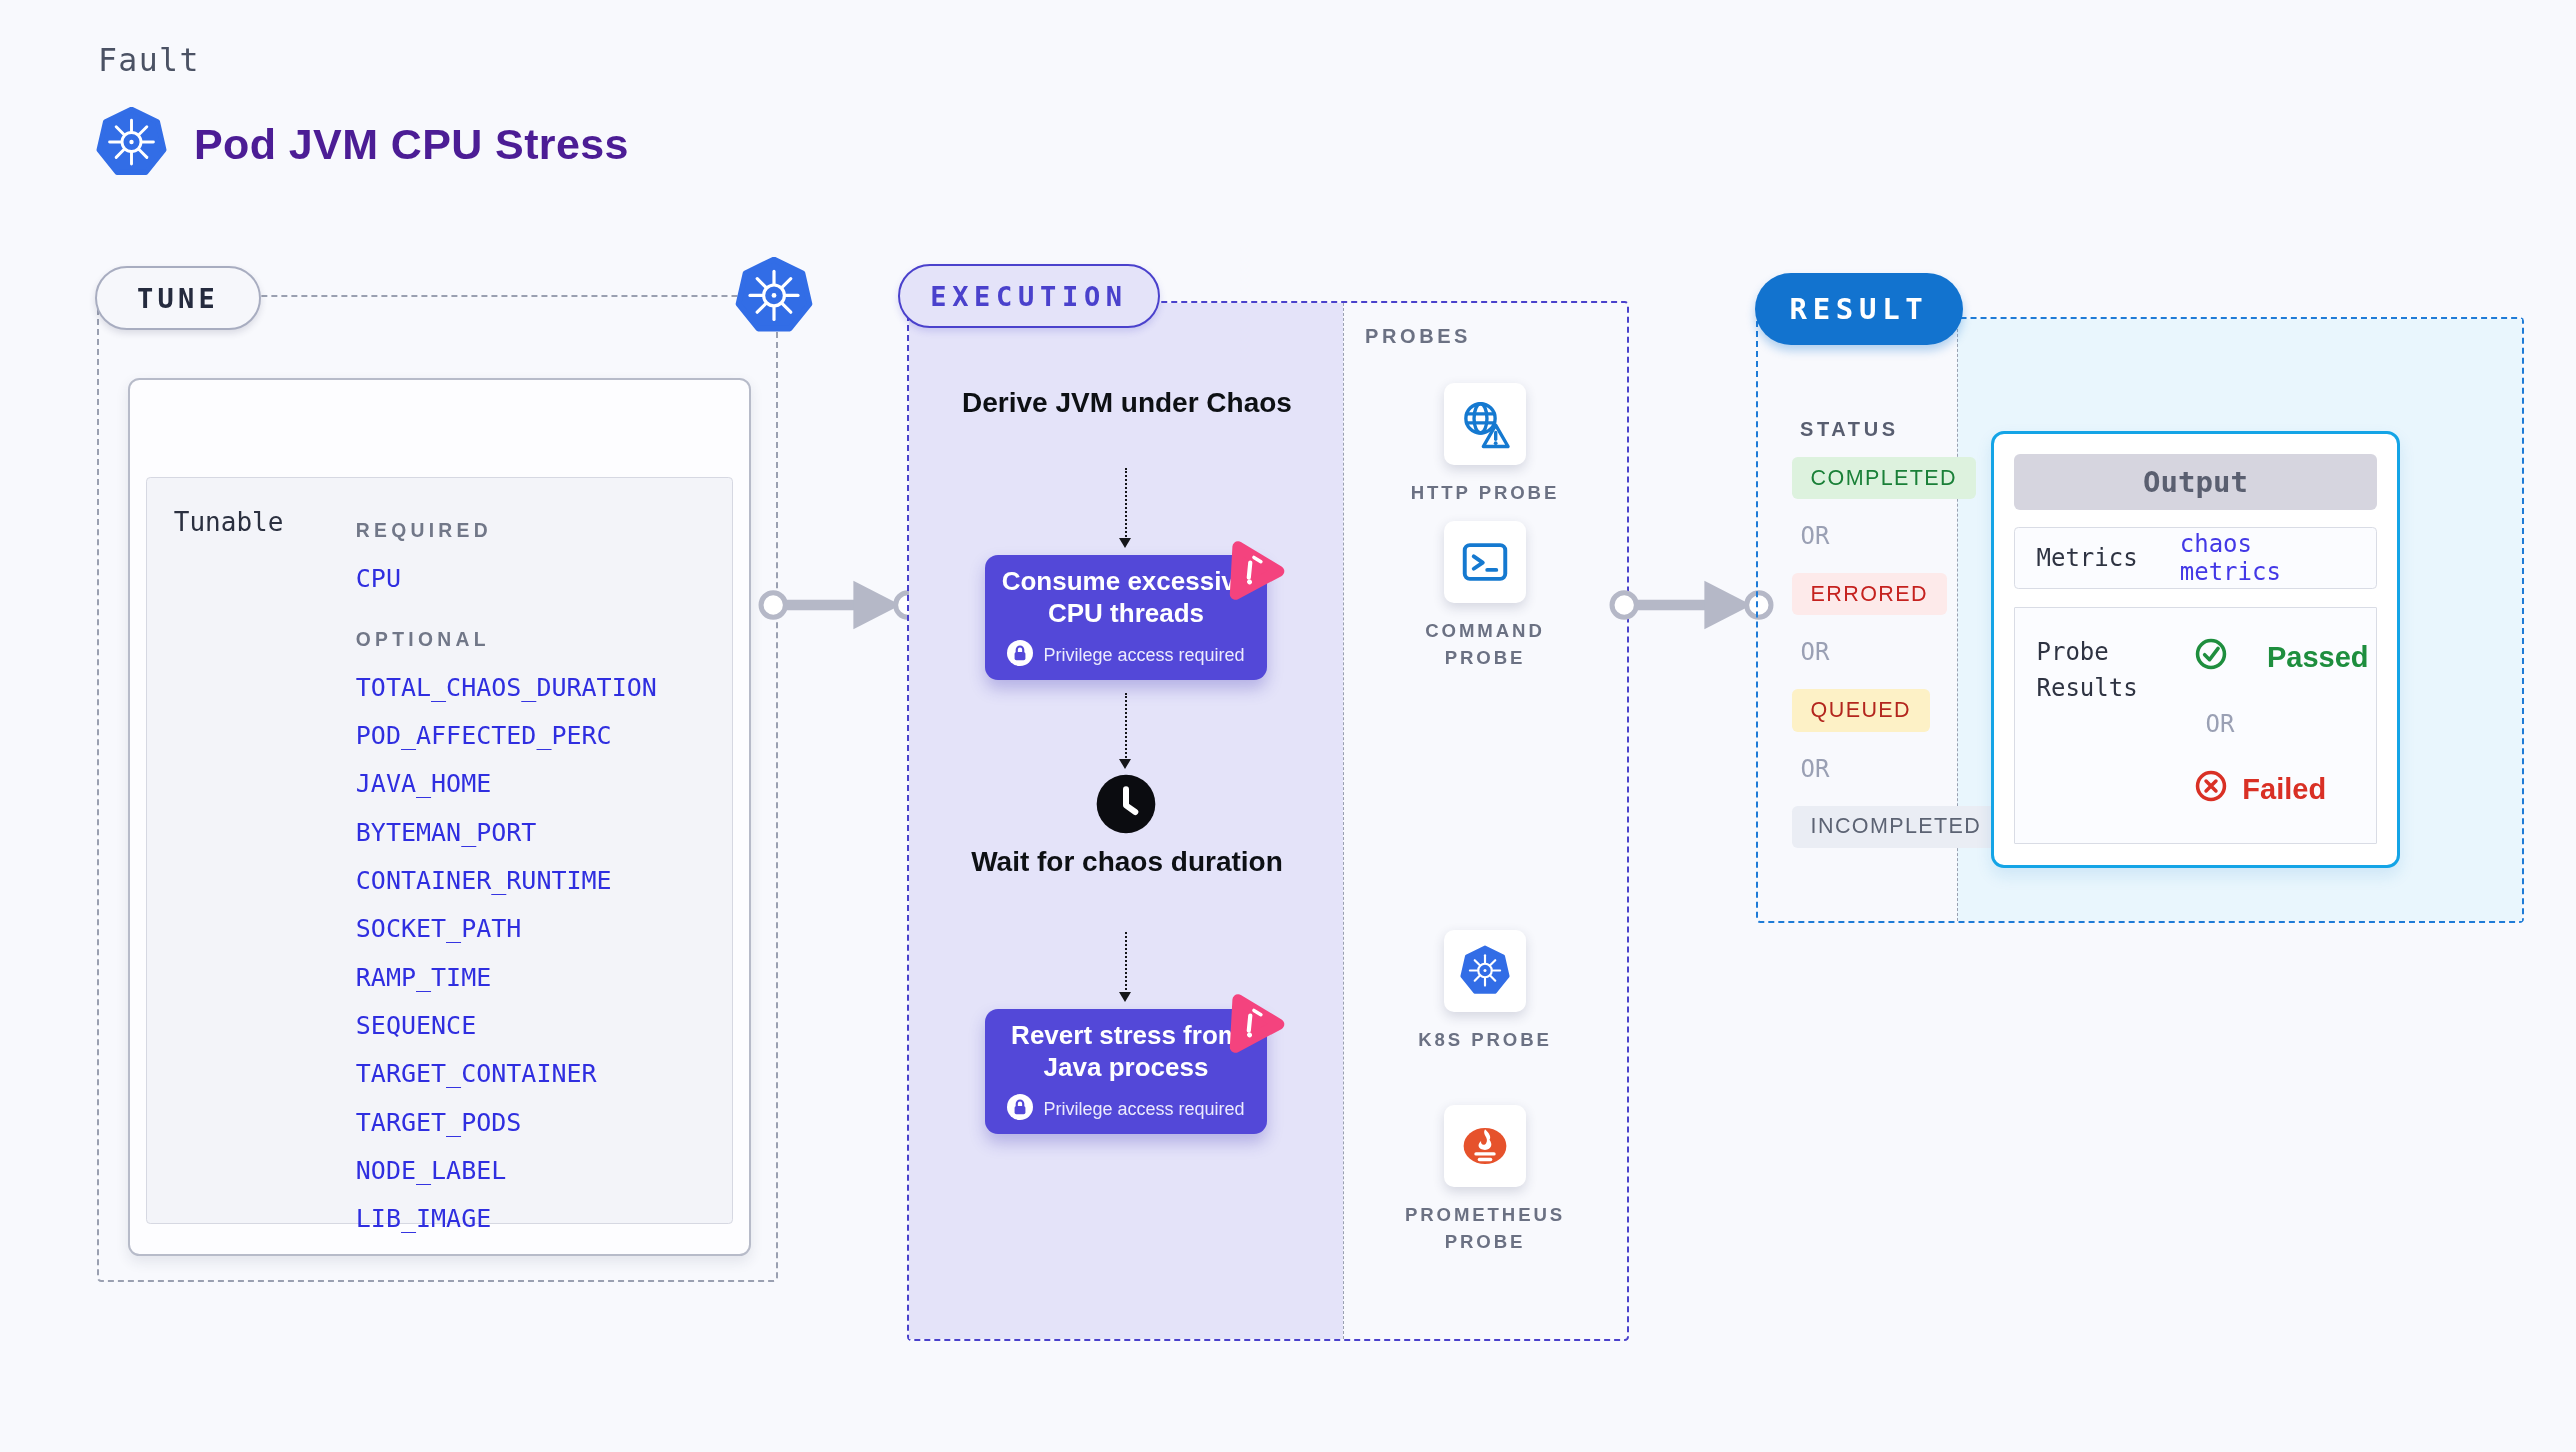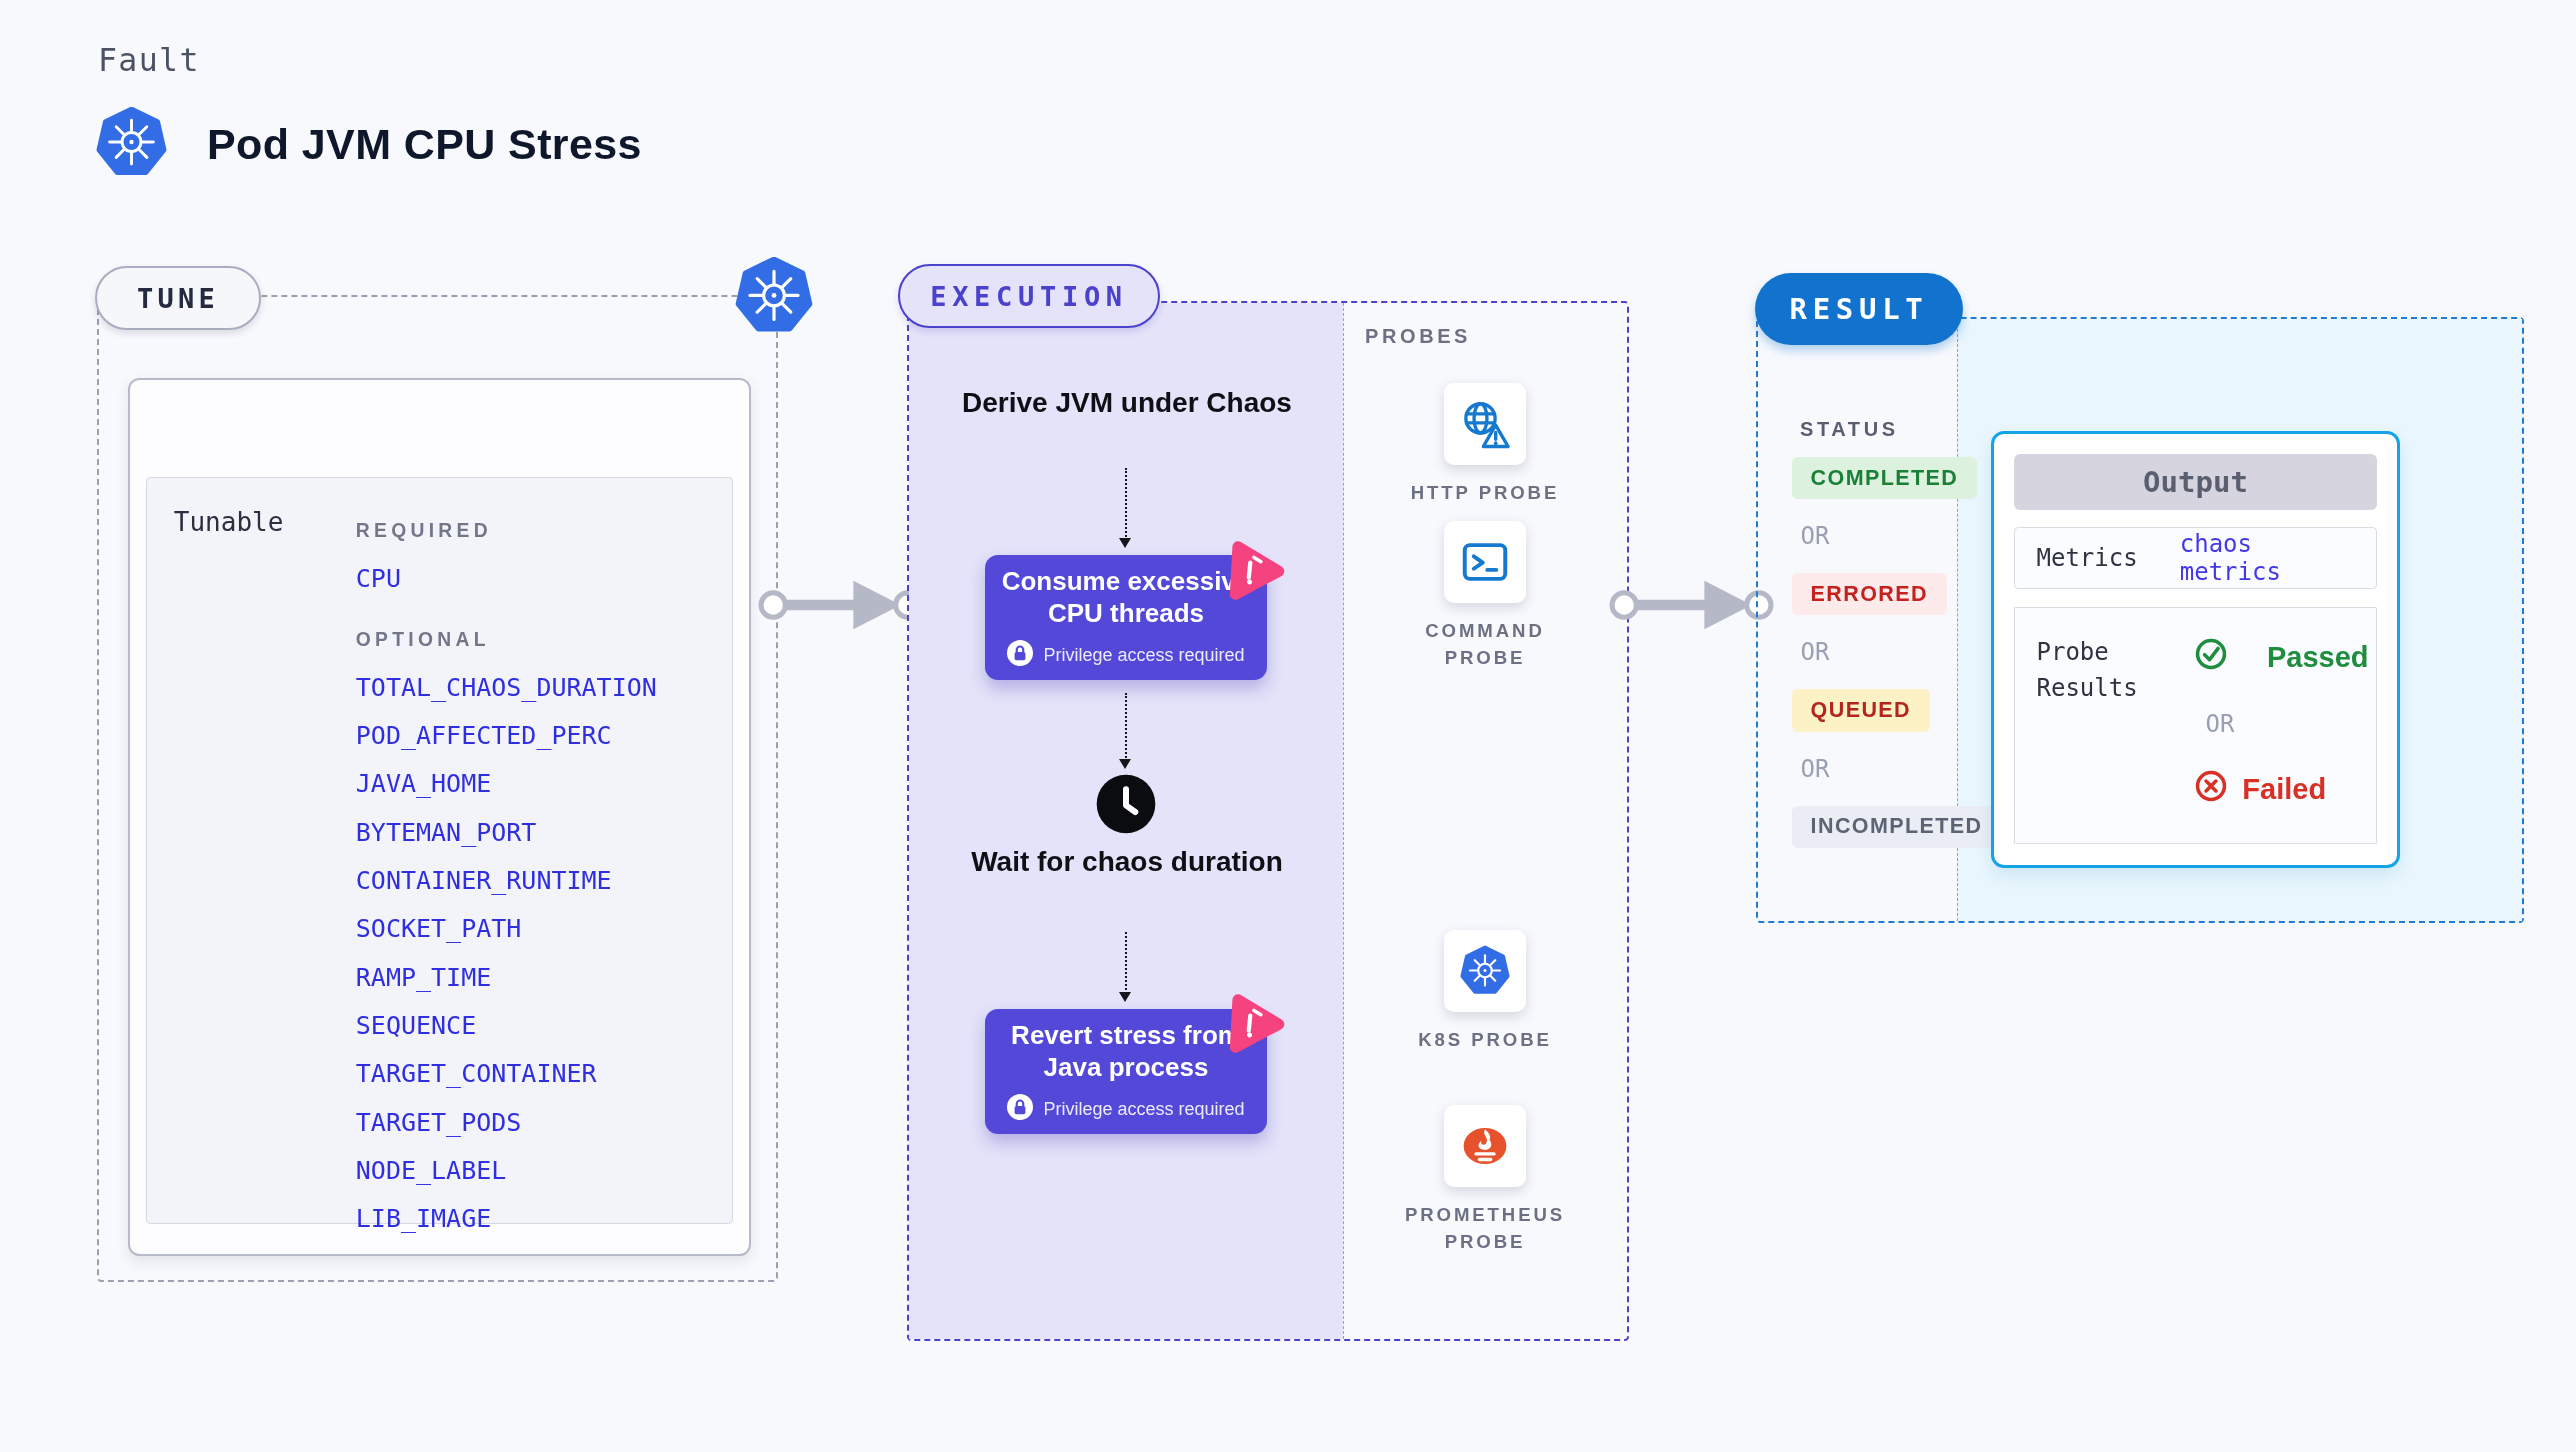--- a/index.html
+++ b/index.html
@@ -8,21 +8,21 @@
     background:#f8f9fd;
     font-family:"Liberation Sans", sans-serif;
     color:#14161d;
   }
   .mono{font-family:"DejaVu Sans Mono", monospace;}
   .abs{position:absolute;}
 
   
   .kicker{left:98px;top:42px;font-size:31.5px;color:#4b5264;letter-spacing:1.4px;}
   .title-row{left:95px;top:107px;display:flex;align-items:center;gap:26px;}
-  .page-title{font-size:43px;font-weight:800;color:#0f172a;letter-spacing:0.4px;margin-left:13px;}
+  .page-title{font-size:43px;font-weight:800;color:#4c1d95;letter-spacing:0.4px;}
 
   
   .pill{display:flex;align-items:center;justify-content:center;border-radius:716px;font-weight:800;}
   .dash-box{border-radius:4.3px;}
 
   
   .tune-box{left:97px;top:295px;width:677px;height:983px;border:2.1px dashed #9aa0b1;}
   .tune-pill{left:95px;top:266px;width:162px;height:60px;background:#f6f7fb;border:2.1px solid #a8adc0;
     color:#252b3e;font-size:27px;letter-spacing:4.3px;box-shadow:0 3.6px 7.2px rgba(40,45,80,.14);}
   .tune-k8s{left:734px;top:257px;width:80px;height:80px;}
@@ -65,21 +65,21 @@
     text-align:center;width:208px;line-height:27px;}
 
   
   .result-box{left:1756px;top:317px;width:764px;height:602px;border:2.9px dashed #1e7bd7;}
   .result-fill{left:199px;top:0;right:0;bottom:0;background:#e9f6fd;}
   .result-divider{left:199px;top:0;bottom:0;width:0;border-left:1.4px dashed #9aa0b1;}
   .result-pill{left:1755px;top:273px;width:208px;height:72px;background:#1273cf;color:#fff;
     font-size:29px;letter-spacing:5.7px;box-shadow:0 5.7px 10px rgba(18,115,207,.30);}
   .status-heading{left:42px;top:90px;font-size:20px;font-weight:700;letter-spacing:3.6px;color:#585e70;margin-top:9px;}
   .status-col{left:34px;top:138px;display:flex;flex-direction:column;align-items:flex-start;}
-  .badge{padding:8.6px 18.6px;border-radius:5.7px;font-size:21.5px;font-weight:700;letter-spacing:1.4px;text-align:right;}
+  .badge{padding:8.6px 18.6px;border-radius:5.7px;font-size:21.5px;font-weight:400;letter-spacing:1.4px;text-align:right;}
   .badge.green{background:#ddf2de;color:#1a8038;}
   .badge.red{background:#fdeaea;color:#c5221f;}
   .badge.yellow{background:#fdf1c6;color:#b3261e;}
   .badge.grey{background:#eaedf4;color:#5c6373;}
   .or-sep{margin:23px 0 23px 8.6px;font-size:24px;color:#9aa0b4;}
 
   .output-card{left:1991px;top:431px;width:403px;height:431px;background:#fff;border:3.6px solid #14a4e6;
     border-radius:13px;box-shadow:0 7.2px 15.8px rgba(20,120,200,.12);}
   .output-head{left:20px;top:20px;right:20px;height:56px;background:#d6d5df;border-radius:6px;
     display:flex;align-items:center;justify-content:center;font-size:29px;font-weight:700;color:#5a5f70;}

